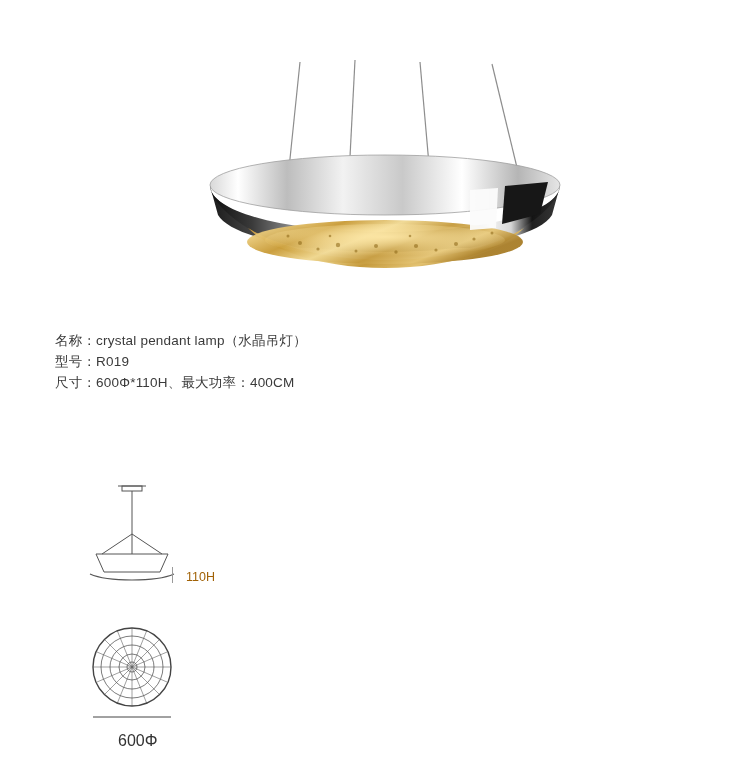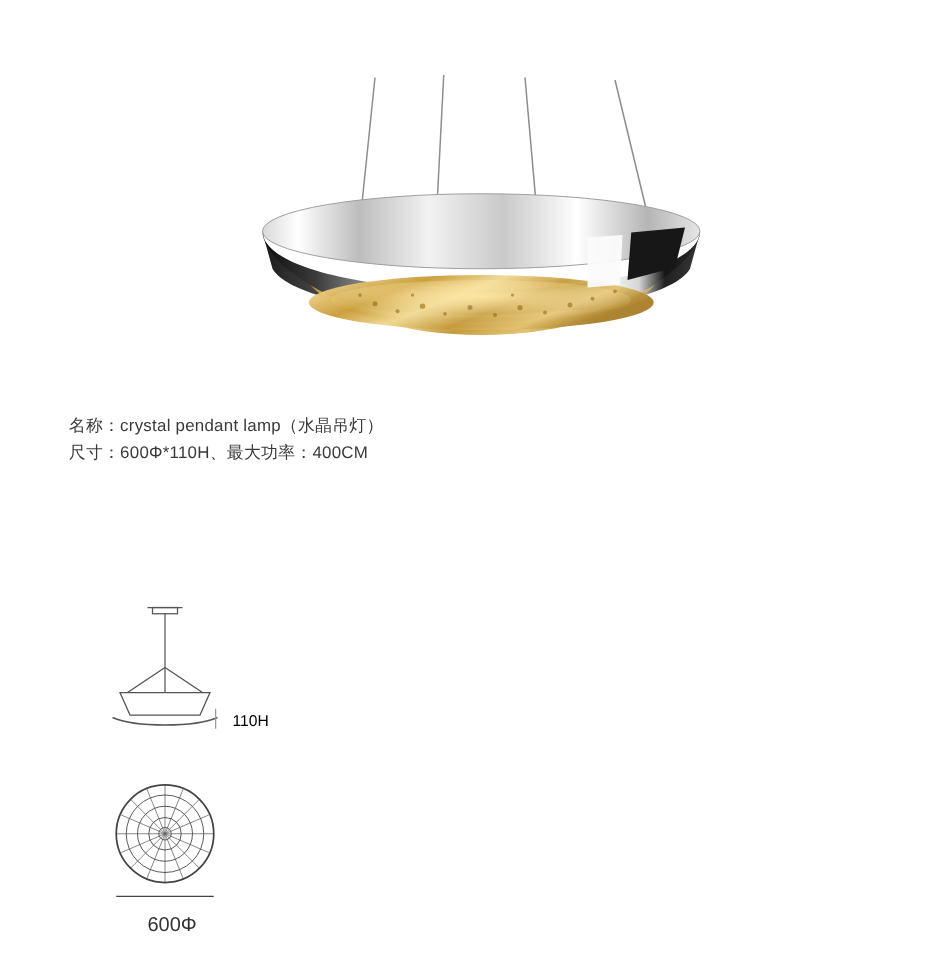--- a/index.html
+++ b/index.html
@@ -47,21 +47,21 @@
     left: 88px;
     top: 482px;
     width: 260px;
     height: 110px;
   }
   .dim-side-label {
     position: absolute;
     left: 186px;
     top: 570px;
     font-size: 12.5px;
-    color: #000000;
+    color: #a16207;
     text-align: center;
   }
   .dim-divider {
     position: absolute;
     left: 172px;
     top: 567px;
     width: 1px;
     height: 16px;
     background: #9a9a9a;
   }
@@ -177,20 +177,21 @@
         <circle cx="410" cy="236" r="1.3"></circle>
     </g>
 
     <path d="M470 190 L 498 188 L 496 228 L 470 230 Z" fill="#fbfbfb" opacity="0.95"></path>
     <path d="M505 186 L 548 182 L 540 214 L 502 224 Z" fill="#171717"></path>
   </svg>
 </div>
 
 <div class="specs">
   <div class="spec-line">名称：crystal pendant lamp（水晶吊灯）</div>
+  <div class="spec-line">型号：R019</div>
   <div class="spec-line">尺寸：600Φ*110H、最大功率：400CM</div>
 </div>
 
 <div class="dim-side">
   <svg width="200" height="110" viewBox="0 0 200 110">
     <g stroke="#555555" fill="none" stroke-width="1">
 
       <line x1="30" y1="4" x2="58" y2="4"></line>
       <rect x="34" y="4" width="20" height="5"></rect>
 

